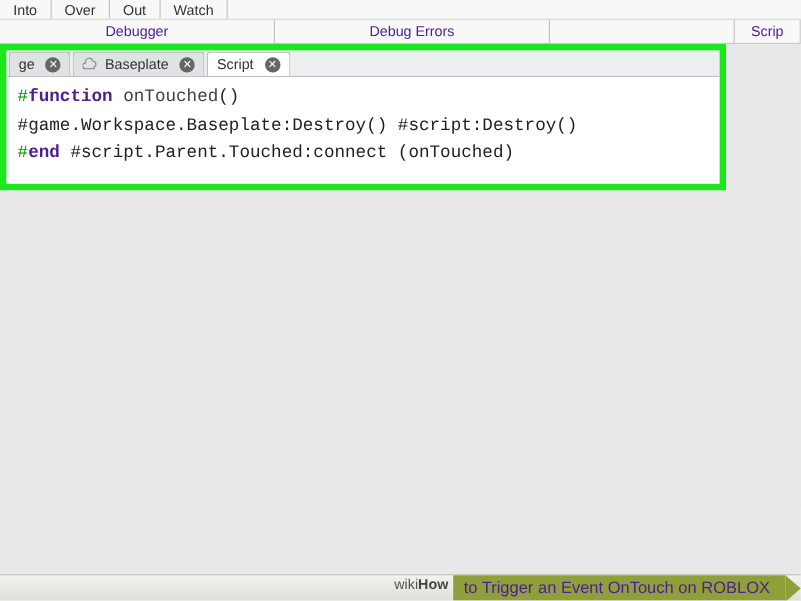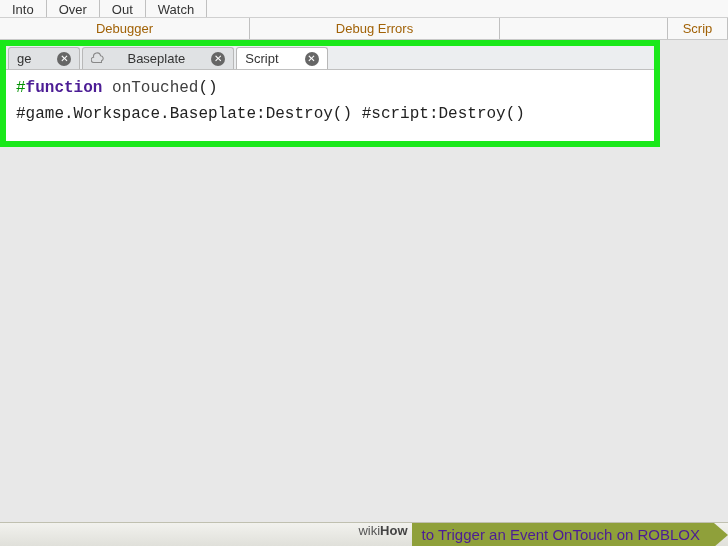--- a/index.html
+++ b/index.html
@@ -18,21 +18,21 @@
       border-right: 1px solid #c0c0c0;
       display: flex;
       align-items: flex-end;
     }
     .labels-row {
       height: 22px;
       background: #f8f8f8;
       display: flex;
       border-bottom: 1px solid #c8c8c8;
       font-size: 13px;
-      color: #a16207;
+      color: #4c1d95;
       justify-content: center;
     }
     .labels-row .grp {
       display: flex;
       align-items: center;
       justify-content: center;
       border-right: 1px solid #c0c0c0;
     }
     .grp-debugger { width: 250px; }
     .grp-errors { width: 250px; }
@@ -58,21 +58,21 @@
       height: 24px;
       display: flex;
       align-items: flex-end;
       background: #eceef0;
       border-bottom: 1px solid #c0c0c0;
       padding-left: 2px;
     }
     .tab {
       display: flex;
       align-items: center;
-      gap: 22px;
+      gap: 6px;
       padding: 3px 8px 3px 8px;
       background: #e0e2e4;
       border: 1px solid #b8b8b8;
       border-bottom: none;
       border-radius: 3px 3px 0 0;
       font-size: 13px;
       color: #333;
       margin-right: 2px;
       cursor: pointer;
     }
@@ -189,20 +189,21 @@
       </div>
       <div class="tab active">
         <span>Script</span>
         <span class="close-x">✕</span>
       </div>
     </div>
 
     <div class="code-area">
       <div class="code-line"><span class="tok-hash">#</span><span class="tok-keyword">function</span><span> </span><span class="tok-name">onTouched</span><span class="tok-plain">()</span></div>
       <div class="code-line"><span class="tok-plain">#game.Workspace.Baseplate:Destroy()</span><span> </span><span class="tok-plain">#script:Destroy()</span></div>
+      <div class="code-line"><span class="tok-hash">#</span><span class="tok-keyword">end</span><span> </span><span class="tok-plain">#script.Parent.Touched:connect (onTouched)</span></div>
     </div>
   </div>
 </div>
 
 <div class="wiki-bar">
   <div class="filler"></div>
   <div class="wiki-logo">
     <span>wiki</span><b>How</b>
   </div>
   <div class="wiki-title"> to Trigger an Event OnTouch on ROBLOX</div>

